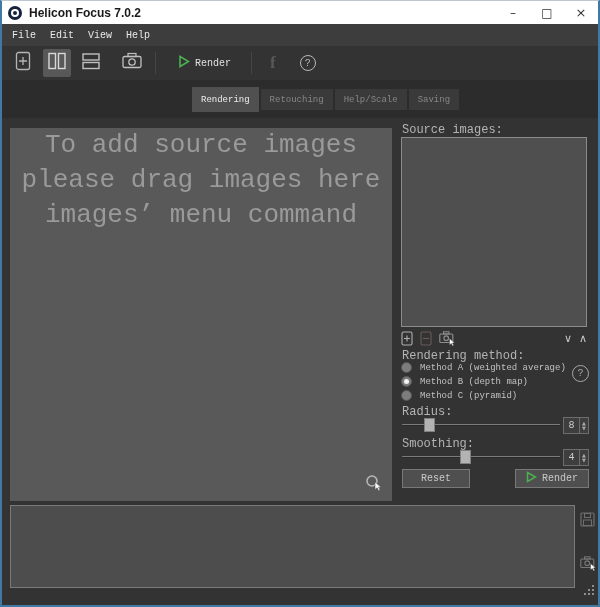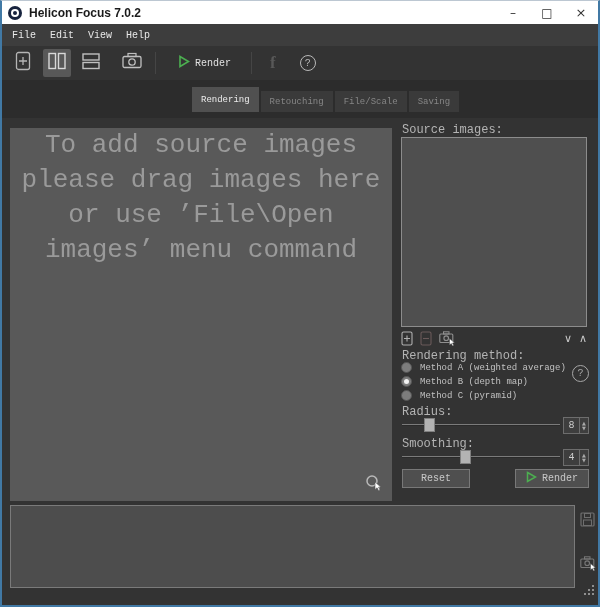--- a/index.html
+++ b/index.html
@@ -30,21 +30,21 @@
   .tool-btn{width:28px;height:28px;display:flex;align-items:center;justify-content:center;margin:0 3px;border-radius:2px;}
   .tool-btn.selected{background:#585858;}
   .render-link{display:flex;align-items:center;gap:5px;margin:0 14px 0 16px;color:#e0e0e0;font-size:10px;}
   .tb-sep{width:1px;height:22px;background:#454545;margin:0 6px;}
   .fb-icon{font-family:"Liberation Serif","DejaVu Serif",serif;font-weight:bold;font-size:17px;color:#585858;margin:0 12px;}
   .help-circle{width:16px;height:16px;border:1px solid #b8b8b8;border-radius:50%;color:#b8b8b8;
     font-size:10px;display:flex;align-items:center;justify-content:center;margin:0 12px;}
   .register-link{display:flex;align-items:center;gap:4px;color:#dcdcdc;font-size:10px;margin-left:8px;}
   
   .tabstrip{height:38px;background:#2c2c2c;position:relative;}
-  .tabs{position:absolute;left:190px;top:7px;display:flex;gap:2px;align-items:flex-end;}
+  .tabs{position:absolute;left:190px;top:7px;display:flex;gap:2px;align-items:flex-start;}
   .tab{height:21px;padding:0 9px;background:#3a3a3a;color:#868686;font-size:9px;
     display:flex;align-items:center;margin-top:2px;}
   .tab.active{height:25px;margin-top:0;background:#505050;color:#ececec;}
   
   .content{position:absolute;top:117px;left:0;right:0;bottom:0;background:#333;}
   .canvas{position:absolute;left:8px;top:10px;width:382px;height:373px;background:#595959;
     display:flex;align-items:flex-start;justify-content:center;}
   .drop-msg{color:#9a9a9a;font-size:26px;line-height:35px;text-align:center;white-space:nowrap;}
   .magnifier{position:absolute;right:8px;bottom:8px;width:20px;height:20px;}
   
@@ -147,32 +147,31 @@
     </div>
     <div class="tb-sep"></div>
     <span class="fb-icon">f</span>
     <span class="help-circle">?</span>
   </div>
 
   <div class="tabstrip">
     <div class="tabs">
       <div class="tab active">Rendering</div>
       <div class="tab">Retouching</div>
-      <div class="tab">File/Scale</div>
+      <div class="tab">Help/Scale</div>
       <div class="tab">Saving</div>
     </div>
   </div>
 
   <div class="content">
 
     <div class="canvas">
       <div class="drop-msg">
         <div>To add source images</div>
         <div>please drag images here</div>
-        <div>or use ’File\Open</div>
         <div>images’ menu command</div>
       </div>
       <div class="magnifier">
         <svg width="20" height="20" viewBox="0 0 20 20">
             <circle cx="8" cy="8" r="5" fill="none" stroke="#b9b9b9" stroke-width="1.5"></circle>
             <line x1="11.8" y1="11.8" x2="15.5" y2="15.5" stroke="#b9b9b9" stroke-width="1.8"></line>
             <path d="M11 9 L11 16.5 L13.1 14.8 L14.6 17.8 L16 17 L14.5 14.2 L16.8 14 Z" fill="#ffffff" stroke="#555555" stroke-width="0.6"></path>
           </svg>
       </div>
     </div>

